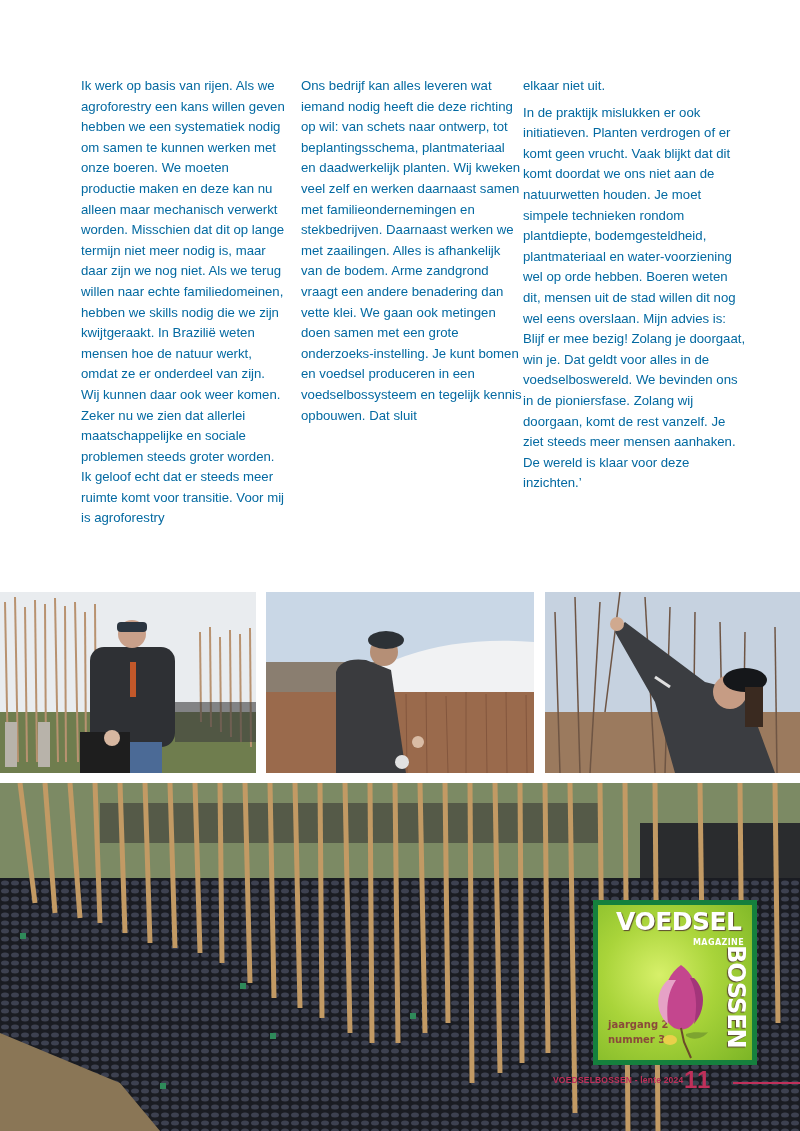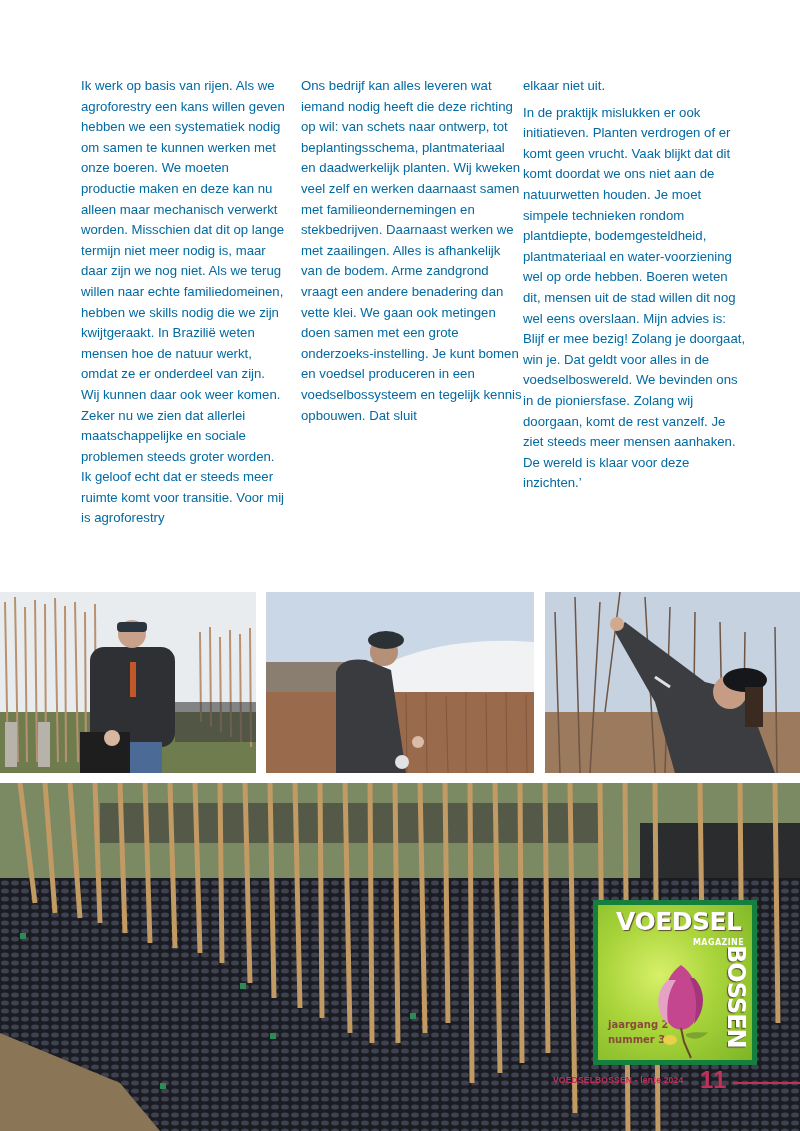--- a/index.html
+++ b/index.html
@@ -59,21 +59,21 @@
     font-family: "DejaVu Sans", sans-serif; font-weight: bold;
     font-size: 10px; line-height: 15px; color: #8a4a3a;
   }
   #badge .flower { position: absolute; left: 48px; top: 55px; width: 70px; height: 100px; }
 
   #footer-label {
     position: absolute; left: 537px; top: 1075px;
     font-size: 8.5px; font-weight: bold; color: #c0305a; letter-spacing: 0.2px; margin-left: 16px;
   }
   #footer-page {
-    position: absolute; left: 700px; top: 1066px;
+    position: absolute; left: 684px; top: 1066px;
     font-size: 24px; font-weight: bold; color: #c0305a; letter-spacing: 1px;
   }
   #footer-line {
     position: absolute; left: 733px; top: 1082px; width: 67px; height: 2px; background: #c0305a;
   }
 </style>
 </head>
 <body>
 
 <div class="col" id="col1">

